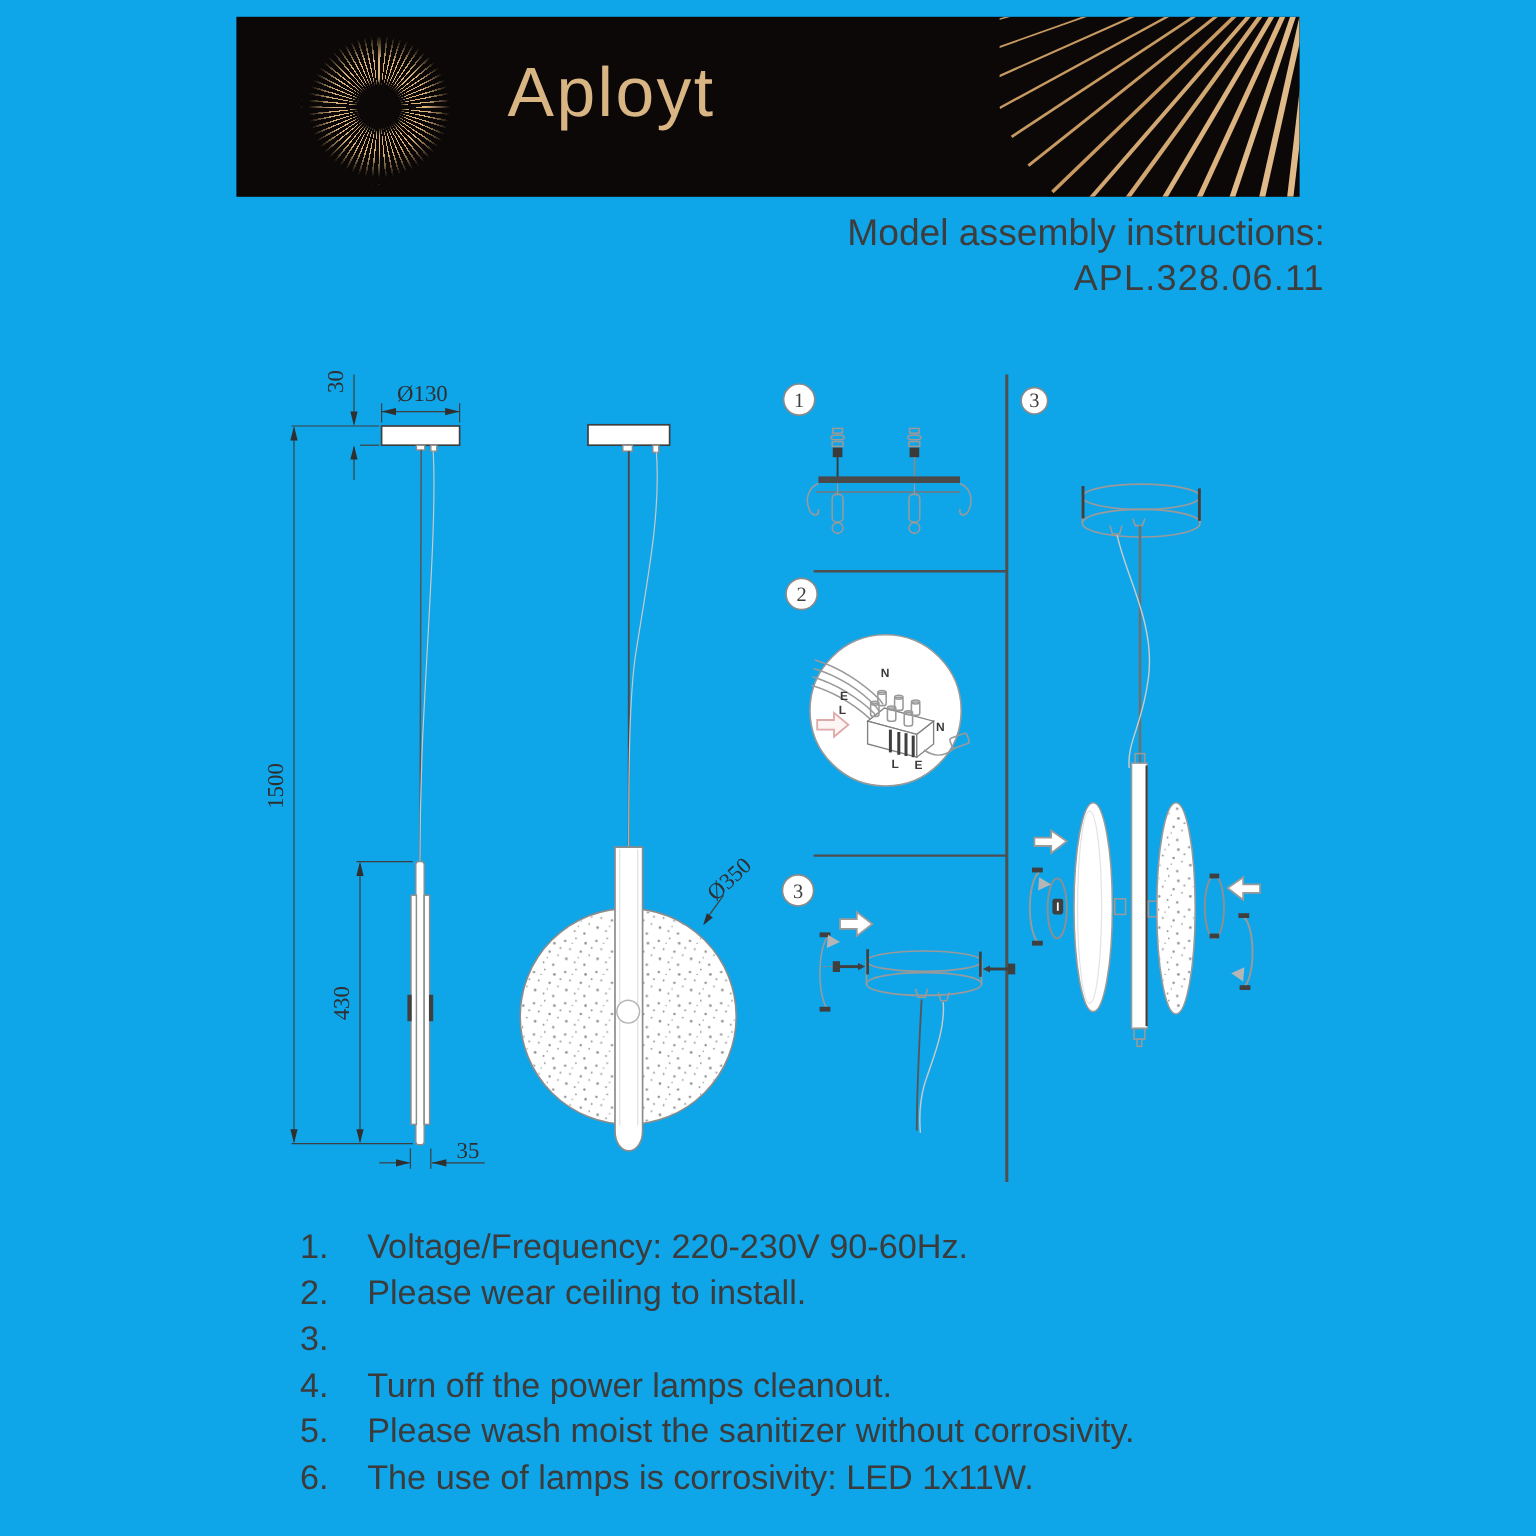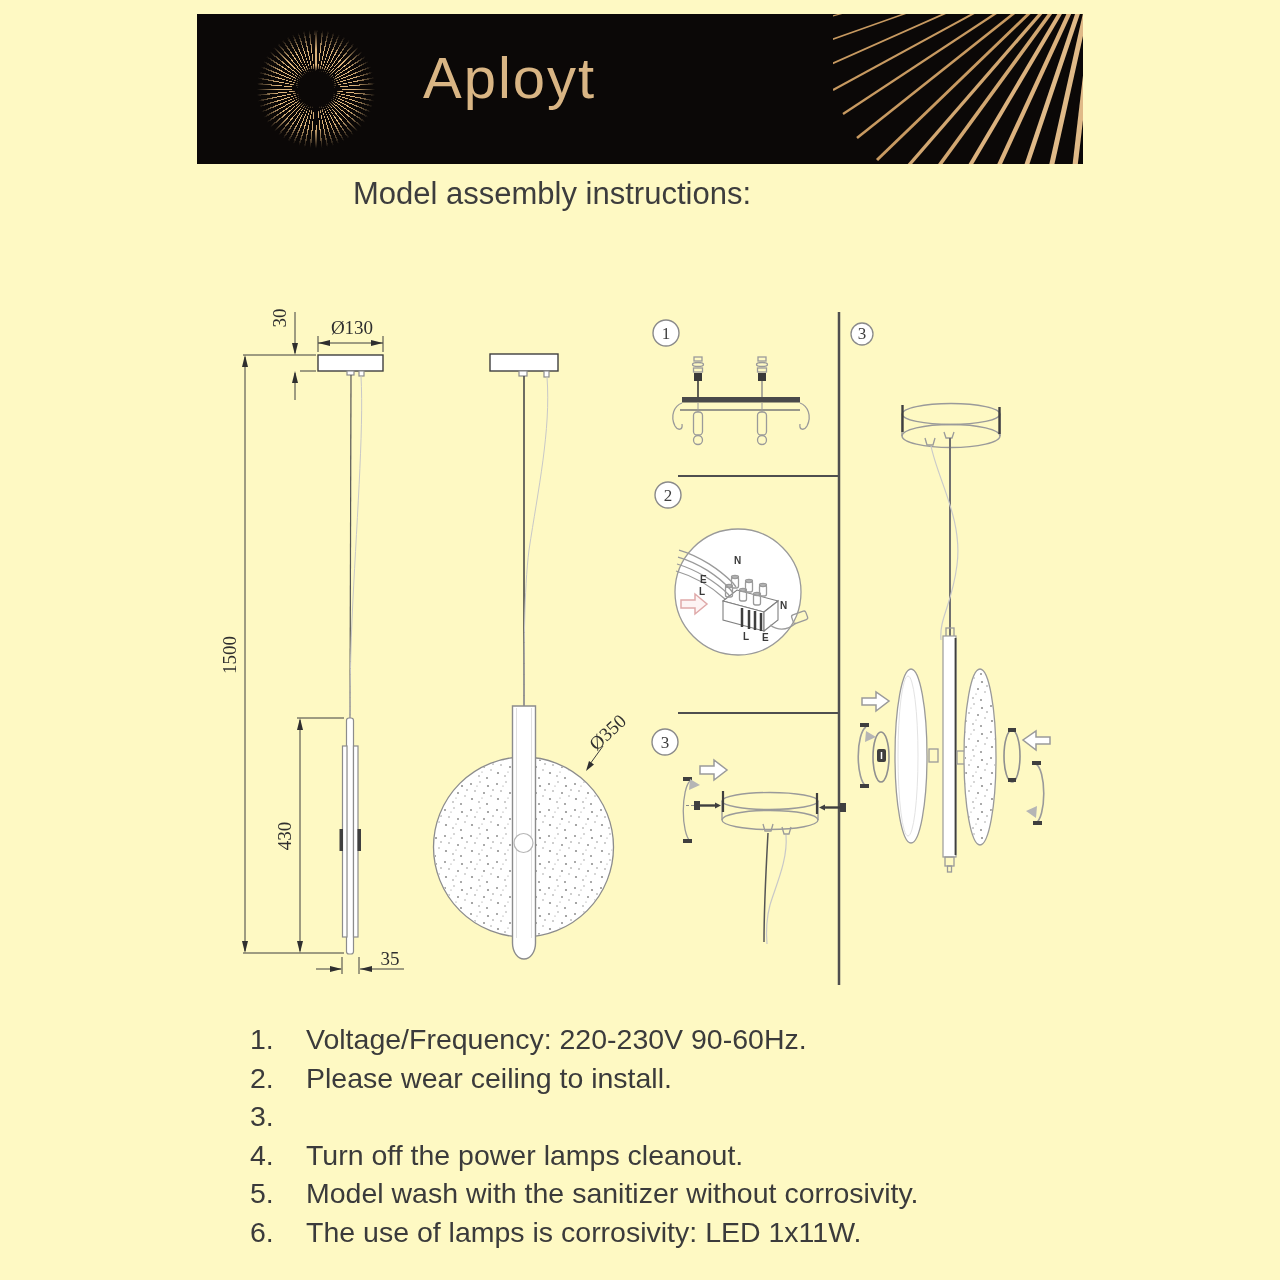--- a/index.html
+++ b/index.html
@@ -1,33 +1,33 @@
 <!DOCTYPE html>
 <html><head>
 <meta charset="utf-8">
 <style>
   * { margin:0; padding:0; box-sizing:border-box; }
   html,body { width:1280px; height:1280px; }
   body { position:relative; background:#ffffff; font-family:"Liberation Sans", sans-serif; }
-  .page { position:absolute; inset:0; background:#fef9c3; overflow:hidden; }
+  .page { position:absolute; inset:0; background:#0ea5e9; overflow:hidden; }
 
   
   .banner { position:absolute; left:197px; top:14px; width:886px; height:150px;
             background:#0b0807; overflow:hidden; }
   .sunburst { position:absolute; left:54px; top:10px; width:130px; height:130px; border-radius:50%;
     background:
       radial-gradient(circle closest-side, #0b0807 0 27%, rgba(11,8,7,0) 37% 60%, #0b0807 91%),
       repeating-conic-gradient(from 0deg, #dcb47c 0deg 1.5deg, rgba(11,8,7,0) 1.5deg 5.6deg);
   }
   .brand { position:absolute; left:226px; top:30px; color:#d9b584; font-size:58px;
            font-weight:300; letter-spacing:2px; }
   .rays { position:absolute; right:0; top:0; }
 
   
-  .title-block { position:absolute; left:0; top:176px; width:1104px; text-align:center; color:#3d3d3d; }
+  .title-block { position:absolute; left:0; top:176px; width:1104px; text-align:right; color:#3d3d3d; }
   .title-line { font-size:31px; }
   .model-line { font-size:30px; margin-top:4px; letter-spacing:1px; }
 
   
   .drawing { position:absolute; left:220px; top:280px; width:880px; height:720px; }
   .w  { fill:#ffffff; stroke:#3f3f3f; stroke-width:1.4; }
   .w2 { fill:#ffffff; stroke:#8c8c8c; stroke-width:1.2; }
   .g  { fill:none; stroke:#9a9a9a; stroke-width:1.3; }
   .wg { fill:none; stroke:#9a9a9a; stroke-width:1.4; }
   .wo { fill:#ffffff; stroke:#9a9a9a; stroke-width:1.5; }
@@ -65,20 +65,21 @@
         <line x1="268" y1="-70" x2="163" y2="158" stroke-width="4.3" stroke="#dcb27e"></line>
         <line x1="268" y1="-70" x2="192" y2="156" stroke-width="4.6" stroke="#e0ba88"></line>
         <line x1="268" y1="-70" x2="218" y2="154" stroke-width="5" stroke="#e0ba88"></line>
         <line x1="268" y1="-70" x2="242" y2="152" stroke-width="5.2" stroke="#e0ba88"></line>
       </g>
     </svg>
   </div>
 
   <div class="title-block">
     <div class="title-line">Model assembly instructions:</div>
+    <div class="model-line">APL.328.06.11</div>
   </div>
 
   <svg class="drawing" viewBox="220 280 880 720">
     <defs>
       <pattern id="speck" width="26" height="26" patternUnits="userSpaceOnUse">
         <g fill="#8f8f8f">
           <circle cx="3" cy="4" r="1"></circle>
             <circle cx="12" cy="2" r="0.7"></circle>
           <circle cx="20" cy="6" r="1.1"></circle>
             <circle cx="7" cy="11" r="0.8"></circle>
@@ -338,21 +339,21 @@
     </div>
     <div class="instr-row">
       <span class="instr-num">3.</span>
     </div>
     <div class="instr-row">
       <span class="instr-num">4.</span>
       <span class="instr-text">Turn off the power lamps cleanout.</span>
     </div>
     <div class="instr-row">
       <span class="instr-num">5.</span>
-      <span class="instr-text">Model wash with the sanitizer without corrosivity.</span>
+      <span class="instr-text">Please wash moist the sanitizer without corrosivity.</span>
     </div>
     <div class="instr-row">
       <span class="instr-num">6.</span>
       <span class="instr-text">The use of lamps is corrosivity: LED 1x11W.</span>
     </div>
   </div>
 
 </div>
 
 </body></html>

